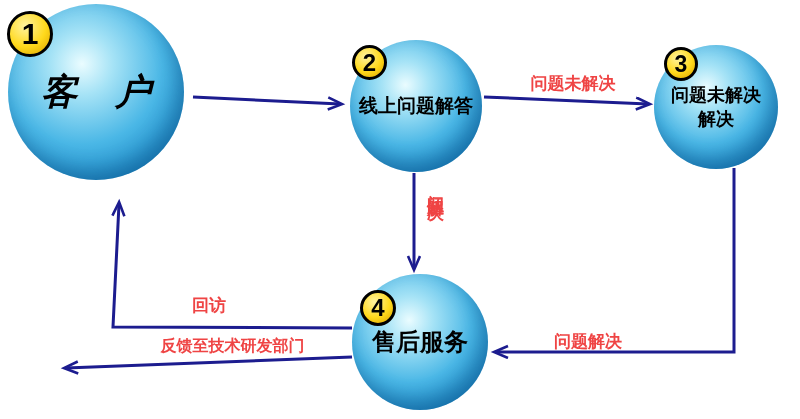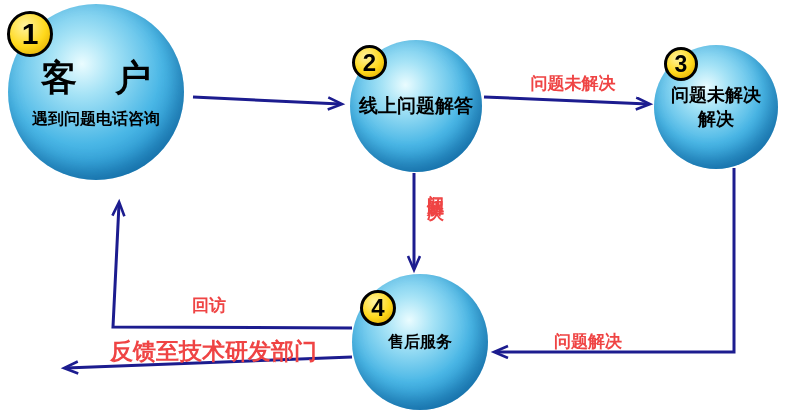--- a/index.html
+++ b/index.html
@@ -33,48 +33,48 @@
     background:radial-gradient(circle at 38% 30%, #fff3a0 0%, #ffd91c 55%, #dda600 95%);
     border:3px solid #000;
     box-sizing:border-box;
     display:flex;align-items:center;justify-content:center;
     font-weight:bold;color:#000;
     z-index:3;
   }
   
   .s1{left:8px;top:4px;width:176px;height:176px;}
   .b1{left:-1px;top:7px;width:46px;height:46px;font-size:30px;}
-  .t1{font-size:36px;letter-spacing:14px;white-space:nowrap;margin-left:14px;}
+  .t1{font-size:36px;letter-spacing:14px;white-space:nowrap;margin-left:14px;font-style:italic;}
   .st1{font-size:16px;white-space:nowrap;margin-top:6px;}
   
   .s2{left:350px;top:40px;width:132px;height:132px;}
   .b2{left:2px;top:5px;width:35px;height:35px;font-size:24px;}
   .t2{font-size:19px;white-space:nowrap;}
   
   .s3{left:654px;top:45px;width:124px;height:124px;}
   .b3{left:10px;top:2px;width:34px;height:34px;font-size:23px;}
   .t3{font-size:18px;line-height:1.35;white-space:nowrap;}
   
   .s4{left:352px;top:274px;width:136px;height:136px;}
   .b4{left:8px;top:16px;width:36px;height:36px;font-size:24px;}
-  .t4{font-size:16px;white-space:nowrap;}
+  .t4{font-size:24px;white-space:nowrap;}
 
   .edge-label{
     position:absolute;z-index:4;
     font-weight:bold;color:#ef4444;
     font-size:17px;text-align:center;white-space:nowrap;
   }
   .lbl-unsolved{left:508px;top:72px;width:130px;}
   .lbl-solved-v{
     left:424px;top:181px;height:95px;
     writing-mode:vertical-rl;letter-spacing:3px;text-align:left;
   }
   .lbl-solved-b{left:538px;top:330px;width:100px;}
   .lbl-return{left:192px;top:294px;}
-  .lbl-feedback{left:106px;top:336px;width:215px;font-size:23px;}
+  .lbl-feedback{left:125px;top:336px;width:215px;font-size:16px;}
 </style>
 </head>
 <body>
 
 <div class="stage">
 
   <svg class="arrows" width="800" height="419" viewBox="0 0 800 419">
     <defs>
       <marker id="ah" markerWidth="20" markerHeight="18" refX="13" refY="7" orient="auto" markerUnits="userSpaceOnUse">
         <path d="M1,1 L15,7 L1,13" fill="none" stroke="#1c1c8f" stroke-width="2.6"></path>
@@ -84,21 +84,20 @@
     <path d="M484,97 L648,104" fill="none" stroke="#1c1c8f" stroke-width="3" marker-end="url(#ah)"></path>
     <path d="M414,173 L414,268" fill="none" stroke="#1c1c8f" stroke-width="3" marker-end="url(#ah)"></path>
     <path d="M734,168 L734,352 L496,352" fill="none" stroke="#1c1c8f" stroke-width="3" marker-end="url(#ah)"></path>
     <path d="M352,328 L113,327 L119,204" fill="none" stroke="#1c1c8f" stroke-width="3" marker-end="url(#ah)"></path>
     <path d="M352,357 L66,368" fill="none" stroke="#1c1c8f" stroke-width="3" marker-end="url(#ah)"></path>
   </svg>
 
   <div class="sphere s1">
     <div class="badge b1">1</div>
     <div class="t1">客 户</div>
-    <div class="st1">遇到问题电话咨询</div>
   </div>
 
   <div class="sphere s2">
     <div class="badge b2">2</div>
     <div class="t2">线上问题解答</div>
   </div>
 
   <div class="sphere s3">
     <div class="badge b3">3</div>
     <div class="t3">问题未解决</div>

